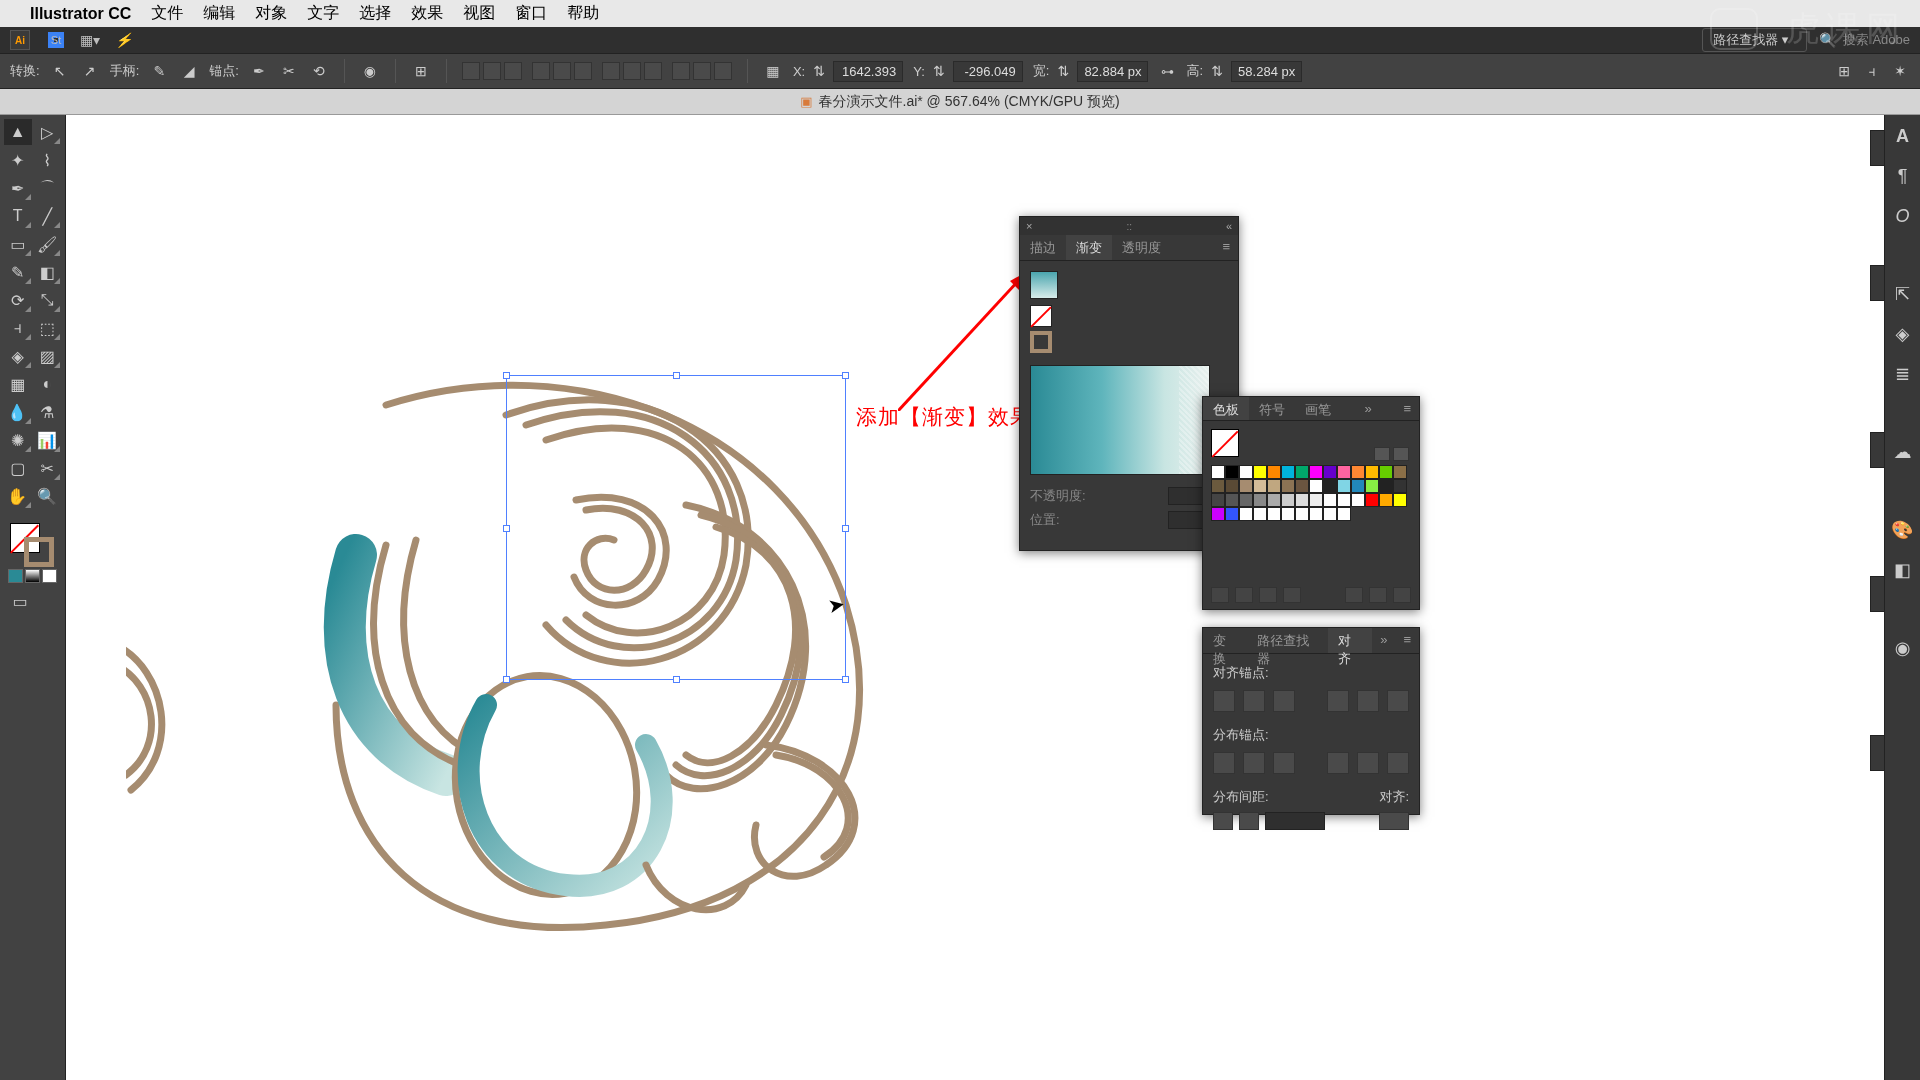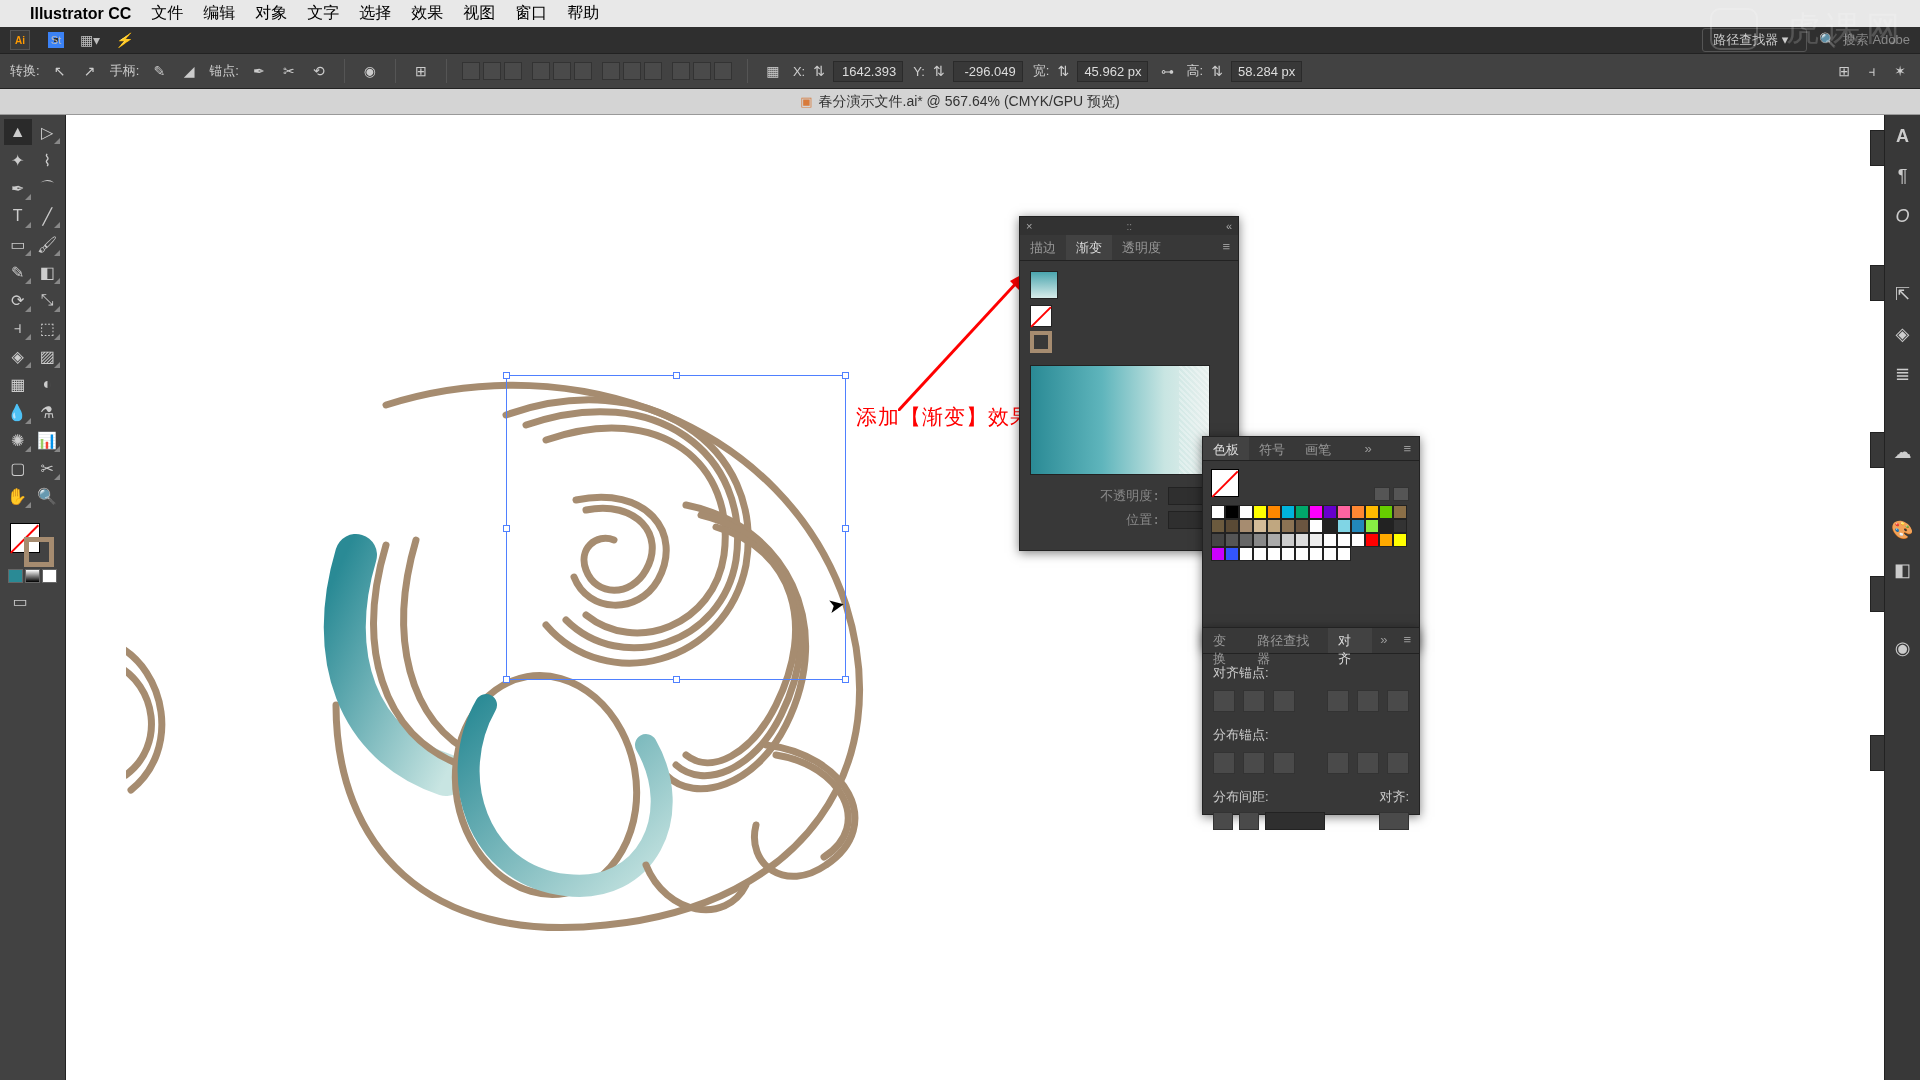--- a/index.html
+++ b/index.html
@@ -82,30 +82,30 @@
 .gradient-controls { flex: 1; font-size: 13px; color: #aaa; }
 .gradient-controls .row { display: flex; align-items: center; gap: 6px; margin-bottom: 8px; height: 20px; }
 .gradient-controls .dropdown { flex: 1; background: #2f2f2f; border: 1px solid #222; height: 20px; position: relative; }
 .gradient-controls .dropdown::after { content: '▾'; position: absolute; right: 4px; top: 2px; color: #888; font-size: 10px; }
 .gradient-controls .mini-icons { display: flex; gap: 2px; }
 .gradient-controls .mini-icon { width: 18px; height: 18px; background: #444; border: 1px solid #333; }
 .gradient-preview-lg { width: 180px; height: 110px; margin: 12px 0 12px 0; background: linear-gradient(90deg, #2a8a95 0%, #5fb5bc 40%, #c8e5e2 75%, #e8f0ee 100%); position: relative; border: 1px solid #222; }
 .gradient-preview-lg::after { content: ''; position: absolute; right: 0; top: 0; bottom: 0; width: 30px; background: repeating-linear-gradient(45deg, rgba(255,255,255,0.3) 0 2px, transparent 2px 4px); }
 .gradient-fields { font-size: 13px; color: #888; }
 .gradient-fields .row { display: flex; align-items: center; margin-bottom: 6px; }
-.gradient-fields .row label { flex: 1; text-align: right; padding-right: 8px; font-family: Liberation Mono, monospace; }
+.gradient-fields .row label { flex: 1; padding-right: 8px; }
 .gradient-fields .row .val { width: 60px; height: 18px; background: #2f2f2f; border: 1px solid #222; }
 
 
 .right-dock { position: absolute; right: 0; top: 0; bottom: 0; width: 36px; background: #383838; border-left: 1px solid #222; display: flex; flex-direction: column; align-items: center; padding-top: 10px; gap: 18px; }
 .right-dock .dock-icon { width: 22px; height: 22px; color: #ccc; display: flex; align-items: center; justify-content: center; font-size: 18px; }
 .right-dock .dock-spacer { height: 20px; }
 
 
-.swatches-panel { top: 436px; left: 1202px; width: 218px; height: 214px; }
+.swatches-panel { top: 396px; left: 1202px; width: 218px; height: 214px; }
 .swatches-panel .panel-tabs { height: 24px; }
 .swatches-body { padding: 8px; }
 .swatches-body .top-sw { width: 28px; height: 28px; background: #fff; border: 1px solid #000; position: relative; margin-bottom: 8px; }
 .swatches-body .top-sw::after { content: ''; position: absolute; width: 140%; height: 2px; background: red; top: 50%; left: -20%; transform: rotate(-45deg); }
 .swatches-body .view-icons { position: absolute; top: 50px; right: 10px; display: flex; gap: 3px; }
 .swatches-body .view-icons .vi { width: 16px; height: 14px; background: #555; border: 1px solid #333; }
 .swatch-grid { display: flex; flex-wrap: wrap; gap: 0; width: 196px; margin-bottom: 4px; }
 .swatch-grid .sw { width: 14px; height: 14px; border: 0.5px solid #222; }
 .swatches-footer { position: absolute; bottom: 6px; left: 8px; right: 8px; display: flex; gap: 6px; align-items: center; }
 .swatches-footer .fi { width: 18px; height: 16px; background: #444; border: 1px solid #333; }
@@ -210,21 +210,21 @@
     <span class="valuebox">1642.393</span>
   </div>
   <div class="field">
     <span>Y:</span>
     <span class="iconbtn">⇅</span>
     <span class="valuebox">-296.049</span>
   </div>
   <div class="field">
     <span>宽:</span>
     <span class="iconbtn">⇅</span>
-    <span class="valuebox">45.962 px</span>
+    <span class="valuebox">82.884 px</span>
   </div>
   <span class="link-icon">⊶</span>
   <div class="field">
     <span>高:</span>
     <span class="iconbtn">⇅</span>
     <span class="valuebox">58.284 px</span>
   </div>
   <div class="right-icons">
     <span class="iconbtn">⊞</span>
     <span class="iconbtn">⫞</span>

